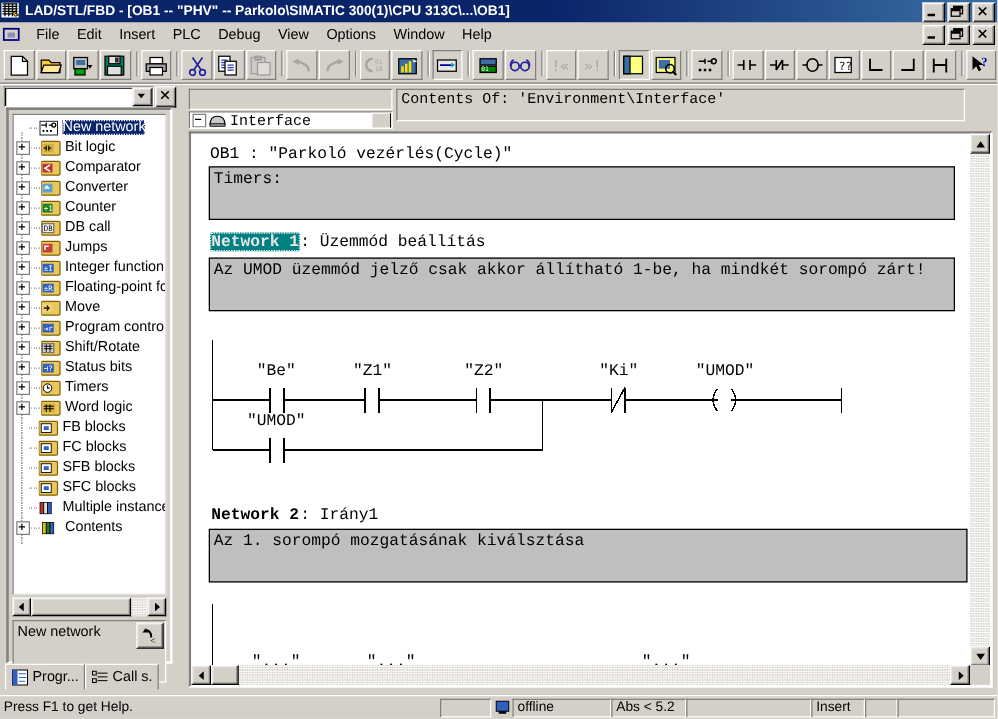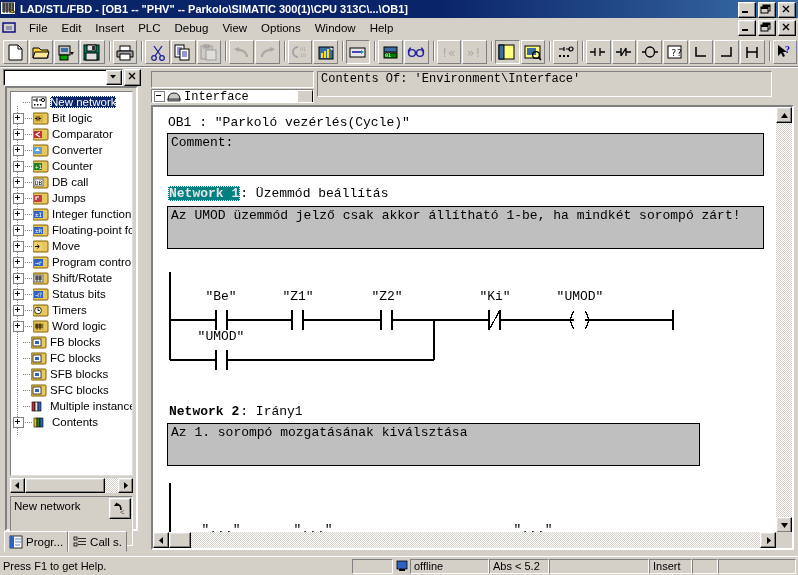--- a/index.html
+++ b/index.html
@@ -886,21 +886,21 @@
       </div>
 
     </div>
 
     <div class="codeframe">
       <div class="code">
 
         <div class="title-line">OB1 :   "Parkoló vezérlés(Cycle)"</div>
 
         <div class="cmtbox" style="left:14px;top:26px;width:597px;height:43px;">
-          <span>Comment:</span>
+          <span>Timers:</span>
         </div>
 
         <div class="netline" style="left:15px;top:79px;">
           <span class="netlabel">Network 1</span><span>:</span>&nbsp;<span>Üzemmód beállítás</span>
         </div>
 
         <div class="cmtbox" style="left:14px;top:99px;width:597px;height:43px;">
           <span>Az UMOD üzemmód jelző csak akkor állítható 1-be, ha mindkét sorompó zárt!</span>
         </div>
 
@@ -945,21 +945,21 @@
               <text x="427" y="38">"UMOD"</text>
               <text x="68" y="78">"UMOD"</text>
             </g>
           </svg>
         </div>
 
         <div class="netline" style="left:15px;top:297px;">
           <span class="netlabel plain">Network 2</span><span>:</span>&nbsp;<span>Irány1</span>
         </div>
 
-        <div class="cmtbox" style="left:14px;top:316px;width:533px;height:43px;">
+        <div class="cmtbox" style="left:14px;top:316px;width:607px;height:43px;">
           <span>Az 1. sorompó mozgatásának kiválsztása</span>
         </div>
 
         <div class="ladder" style="left:0px;top:376px;">
           <svg width="560" height="52">
             <g stroke="#000" stroke-width="1.2" fill="none" shape-rendering="crispEdges">
               <path d="M17 0 V50"></path>
             </g>
             <g font-family="Liberation Mono, monospace" font-size="13" fill="#000" text-anchor="middle">
               <text x="68" y="50">"..."</text>

